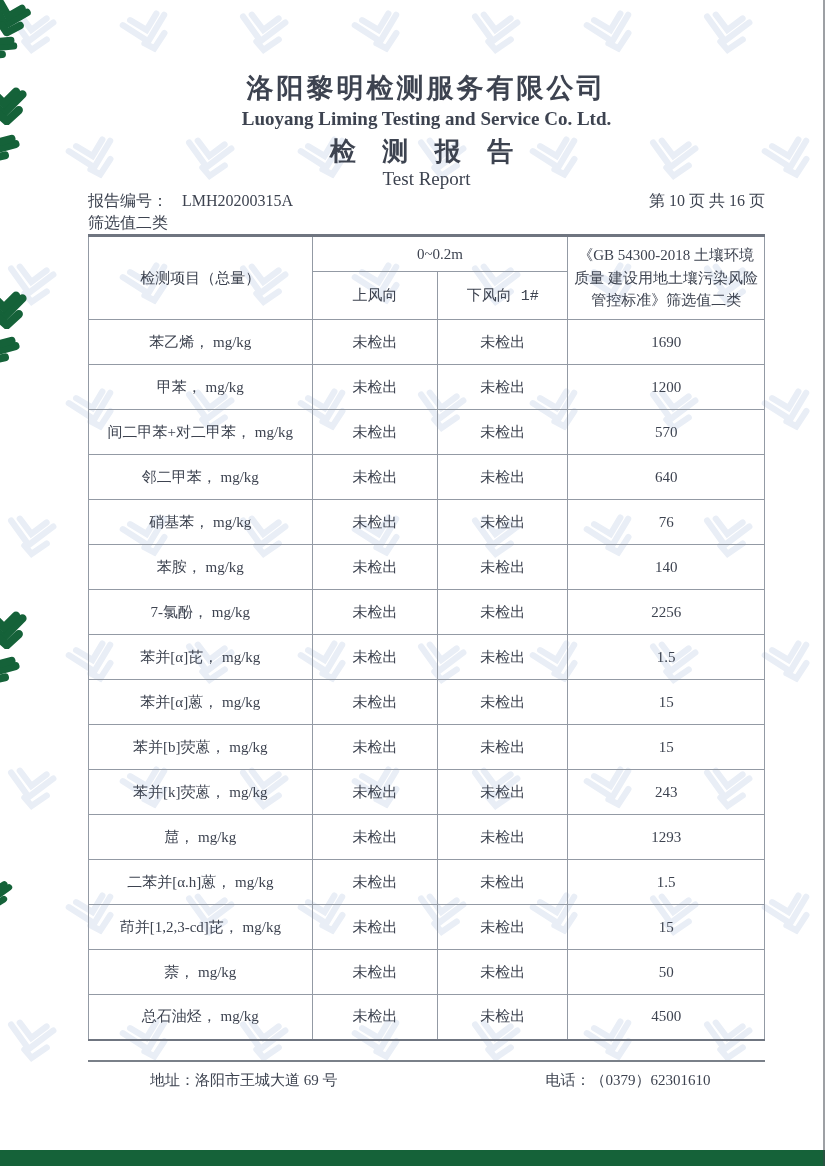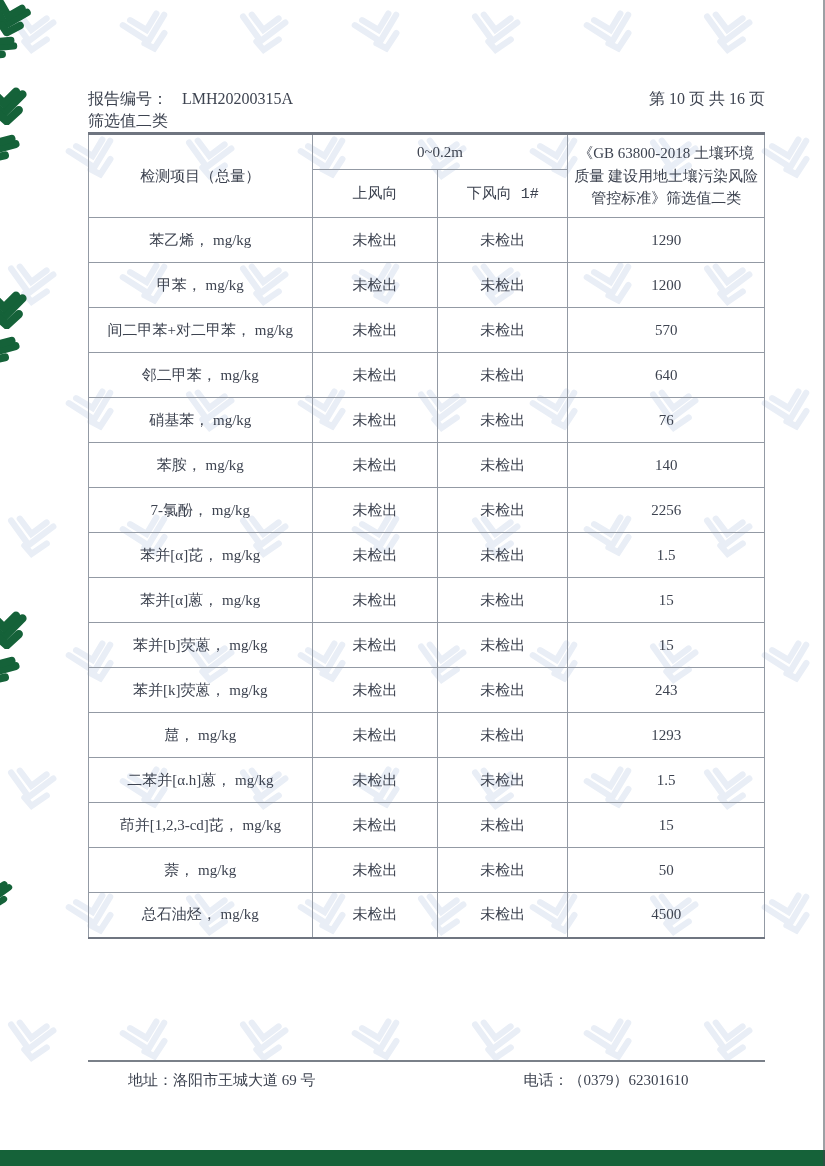--- a/index.html
+++ b/index.html
@@ -30,21 +30,21 @@
     position:absolute;left:88px;top:0;width:677px;z-index:1;
     padding-top:72px;
   }
   .hdr{ text-align:center; }
   .company-cn{font-size:27px;font-weight:bold;letter-spacing:3px;line-height:32px;}
   .company-en{font-size:19px;font-weight:bold;line-height:26px;margin-top:2px;}
   .title-cn{font-size:26px;font-weight:600;letter-spacing:10px;line-height:32px;margin-top:4px;}
   .title-en{font-size:19px;font-weight:500;line-height:22px;}
   .meta-row{
     display:flex;justify-content:space-between;align-items:center;
-    font-size:16px;margin-top:16px;line-height:22px;
+    font-size:16px;margin-top:0;line-height:22px;
   }
   .report-no-label{margin-right:14px;}
   .section-title{font-size:16px;line-height:22px;}
   table.results{
     border-collapse:collapse;width:677px;
     border-top:3px solid var(--border-dark);
     border-bottom:2px solid var(--border-dark);
     background:transparent;
   }
   table.results th,table.results td{
@@ -61,21 +61,21 @@
   tr.hdr-row2 th{height:48px;font-family:Liberation Mono, monospace;}
   th.standard-head{line-height:1.5;padding:4px 8px;font-size:15px;}
   table.results td{height:45px;}
   .ftr{
     position:absolute;left:88px;top:1060px;width:677px;z-index:1;
   }
   .ftr-line{border-top:2px solid #7a8089;}
   .ftr-text{
     display:flex;font-size:15px;margin-top:8px;line-height:20px;
   }
-  .ftr-address{margin-left:40px;}
+  .ftr-address{margin-left:62px;}
   .ftr-phone{margin-left:208px;text-align:center;}
 </style>
 </head>
 <body>
 
 <div class="watermark-layer">
     <svg viewBox="0 0 52 42" width="54" height="44" style="left: 4px; top: 10px; transform: rotate(8deg);">
       <g fill="none" stroke="#e9eef6" stroke-width="6" stroke-linecap="round">
         <path d="M5 9 L25 30 L46 9"></path>
         <path d="M13 6 L26 19 L39 6"></path>
@@ -512,20 +512,26 @@
     <svg viewBox="0 0 52 42" width="54" height="44" style="left: 700px; top: 1018px; transform: rotate(8deg);">
       <g fill="none" stroke="#e9eef6" stroke-width="6" stroke-linecap="round">
         <path d="M5 9 L25 30 L46 9"></path>
         <path d="M13 6 L26 19 L39 6"></path>
         <path d="M21 31 L29 38 L42 26"></path>
       </g>
     </svg>
   </div>
 
 <div class="content">
+  <div class="hdr">
+    <div class="company-cn">洛阳黎明检测服务有限公司</div>
+    <div class="company-en">Luoyang Liming Testing and Service Co. Ltd.</div>
+    <div class="title-cn">检 测 报 告</div>
+    <div class="title-en">Test Report</div>
+  </div>
 
   <div class="meta-row">
     <div>
       <span class="report-no-label">报告编号：</span><span>LMH20200315A</span>
     </div>
     <div>第 10 页 共 16 页</div>
   </div>
 
   <div class="section-title">筛选值二类</div>
 
@@ -533,33 +539,33 @@
     <colgroup>
       <col class="col-item">
         <col class="col-up">
         <col class="col-down">
         <col class="col-std">
     </colgroup>
     <thead>
       <tr class="hdr-row1">
         <th rowspan="2">检测项目（总量）</th>
         <th colspan="2">0~0.2m</th>
-        <th rowspan="2" class="standard-head">《GB 63800-2018 土壤环境质量 建设用地土壤污染风险管控标准》筛选值二类</th>
+        <th rowspan="2" class="standard-head">《GB 54300-2018 土壤环境质量 建设用地土壤污染风险管控标准》筛选值二类</th>
       </tr>
       <tr class="hdr-row2">
         <th>上风向</th>
         <th>下风向 1#</th>
       </tr>
     </thead>
     <tbody>
         <tr>
           <td>苯乙烯， mg/kg</td>
           <td>未检出</td>
           <td>未检出</td>
-          <td>1290</td>
+          <td>1690</td>
         </tr>
         <tr>
           <td>甲苯， mg/kg</td>
           <td>未检出</td>
           <td>未检出</td>
           <td>1200</td>
         </tr>
         <tr>
           <td>间二甲苯+对二甲苯， mg/kg</td>
           <td>未检出</td>

